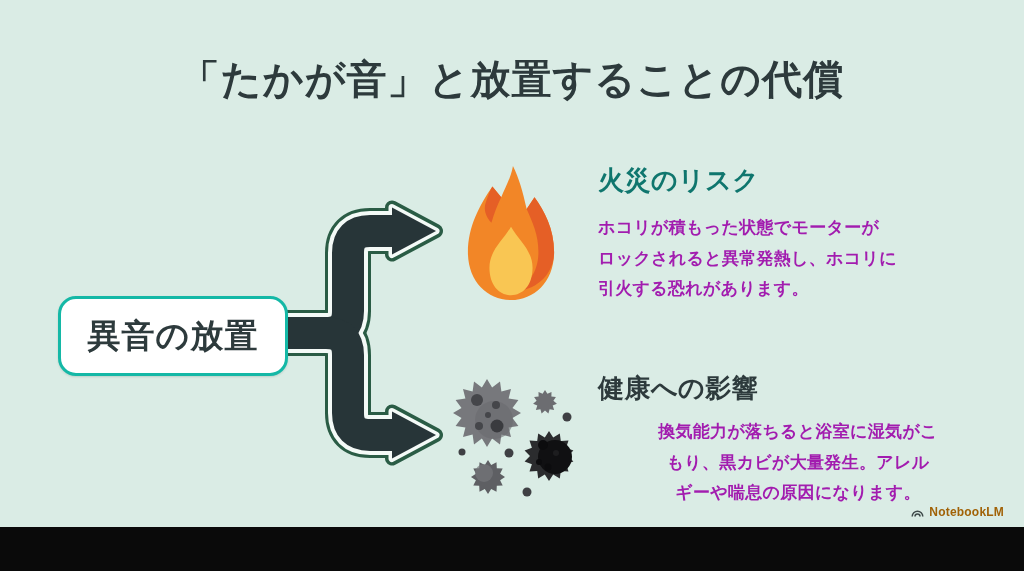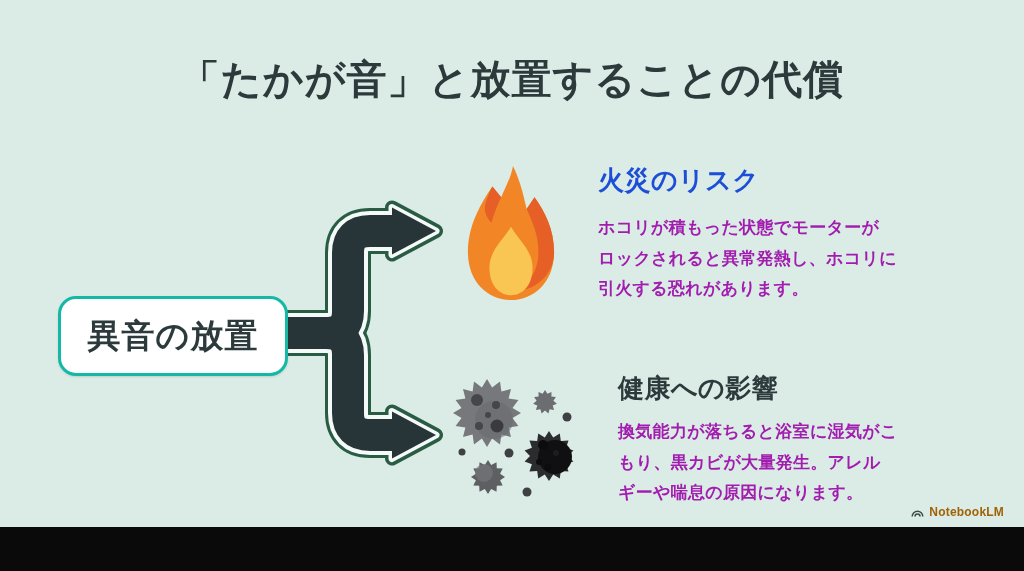--- a/index.html
+++ b/index.html
@@ -25,32 +25,32 @@
     box-shadow:0 1px 2px rgba(30,60,45,0.15);
   }
   .source-node .node-label{
     font-size:33px;font-weight:800;color:#2d3a3c;letter-spacing:1px;
   }
   .branch-arrow{position:absolute;left:285px;top:185px;}
   .fire-icon{position:absolute;left:462px;top:162px;}
   .mold-icon{position:absolute;left:448px;top:376px;}
   .branch-text{position:absolute;left:598px;width:400px;}
   .branch-text.fire{top:164px;}
-  .branch-text.health{top:372px;margin-left:20px;}
+  .branch-text.health{top:372px;}
   .branch-heading{
     font-size:26px;font-weight:800;line-height:32px;letter-spacing:0.5px;
   }
-  .branch-heading.orange{color:#1d4ed8;}
+  .branch-heading.orange{color:#0f766e;}
   .branch-heading.dark{color:#2d3a3c;}
   .branch-body{
     margin-top:17px;
     font-size:17px;font-weight:700;line-height:30.5px;
     color:#a21caf;white-space:pre-line;letter-spacing:0.3px;
   }
-  .branch-text.health .branch-body{margin-top:13px;}
+  .branch-text.health .branch-body{margin-top:13px;text-align:center;}
   .watermark{
     position:absolute;right:20px;bottom:8px;
     display:flex;align-items:center;gap:5px;
     color:#a16207;
   }
   .watermark-label{font-size:12px;font-weight:600;letter-spacing:0.2px;}
 </style>
 </head>
 <body>
 

